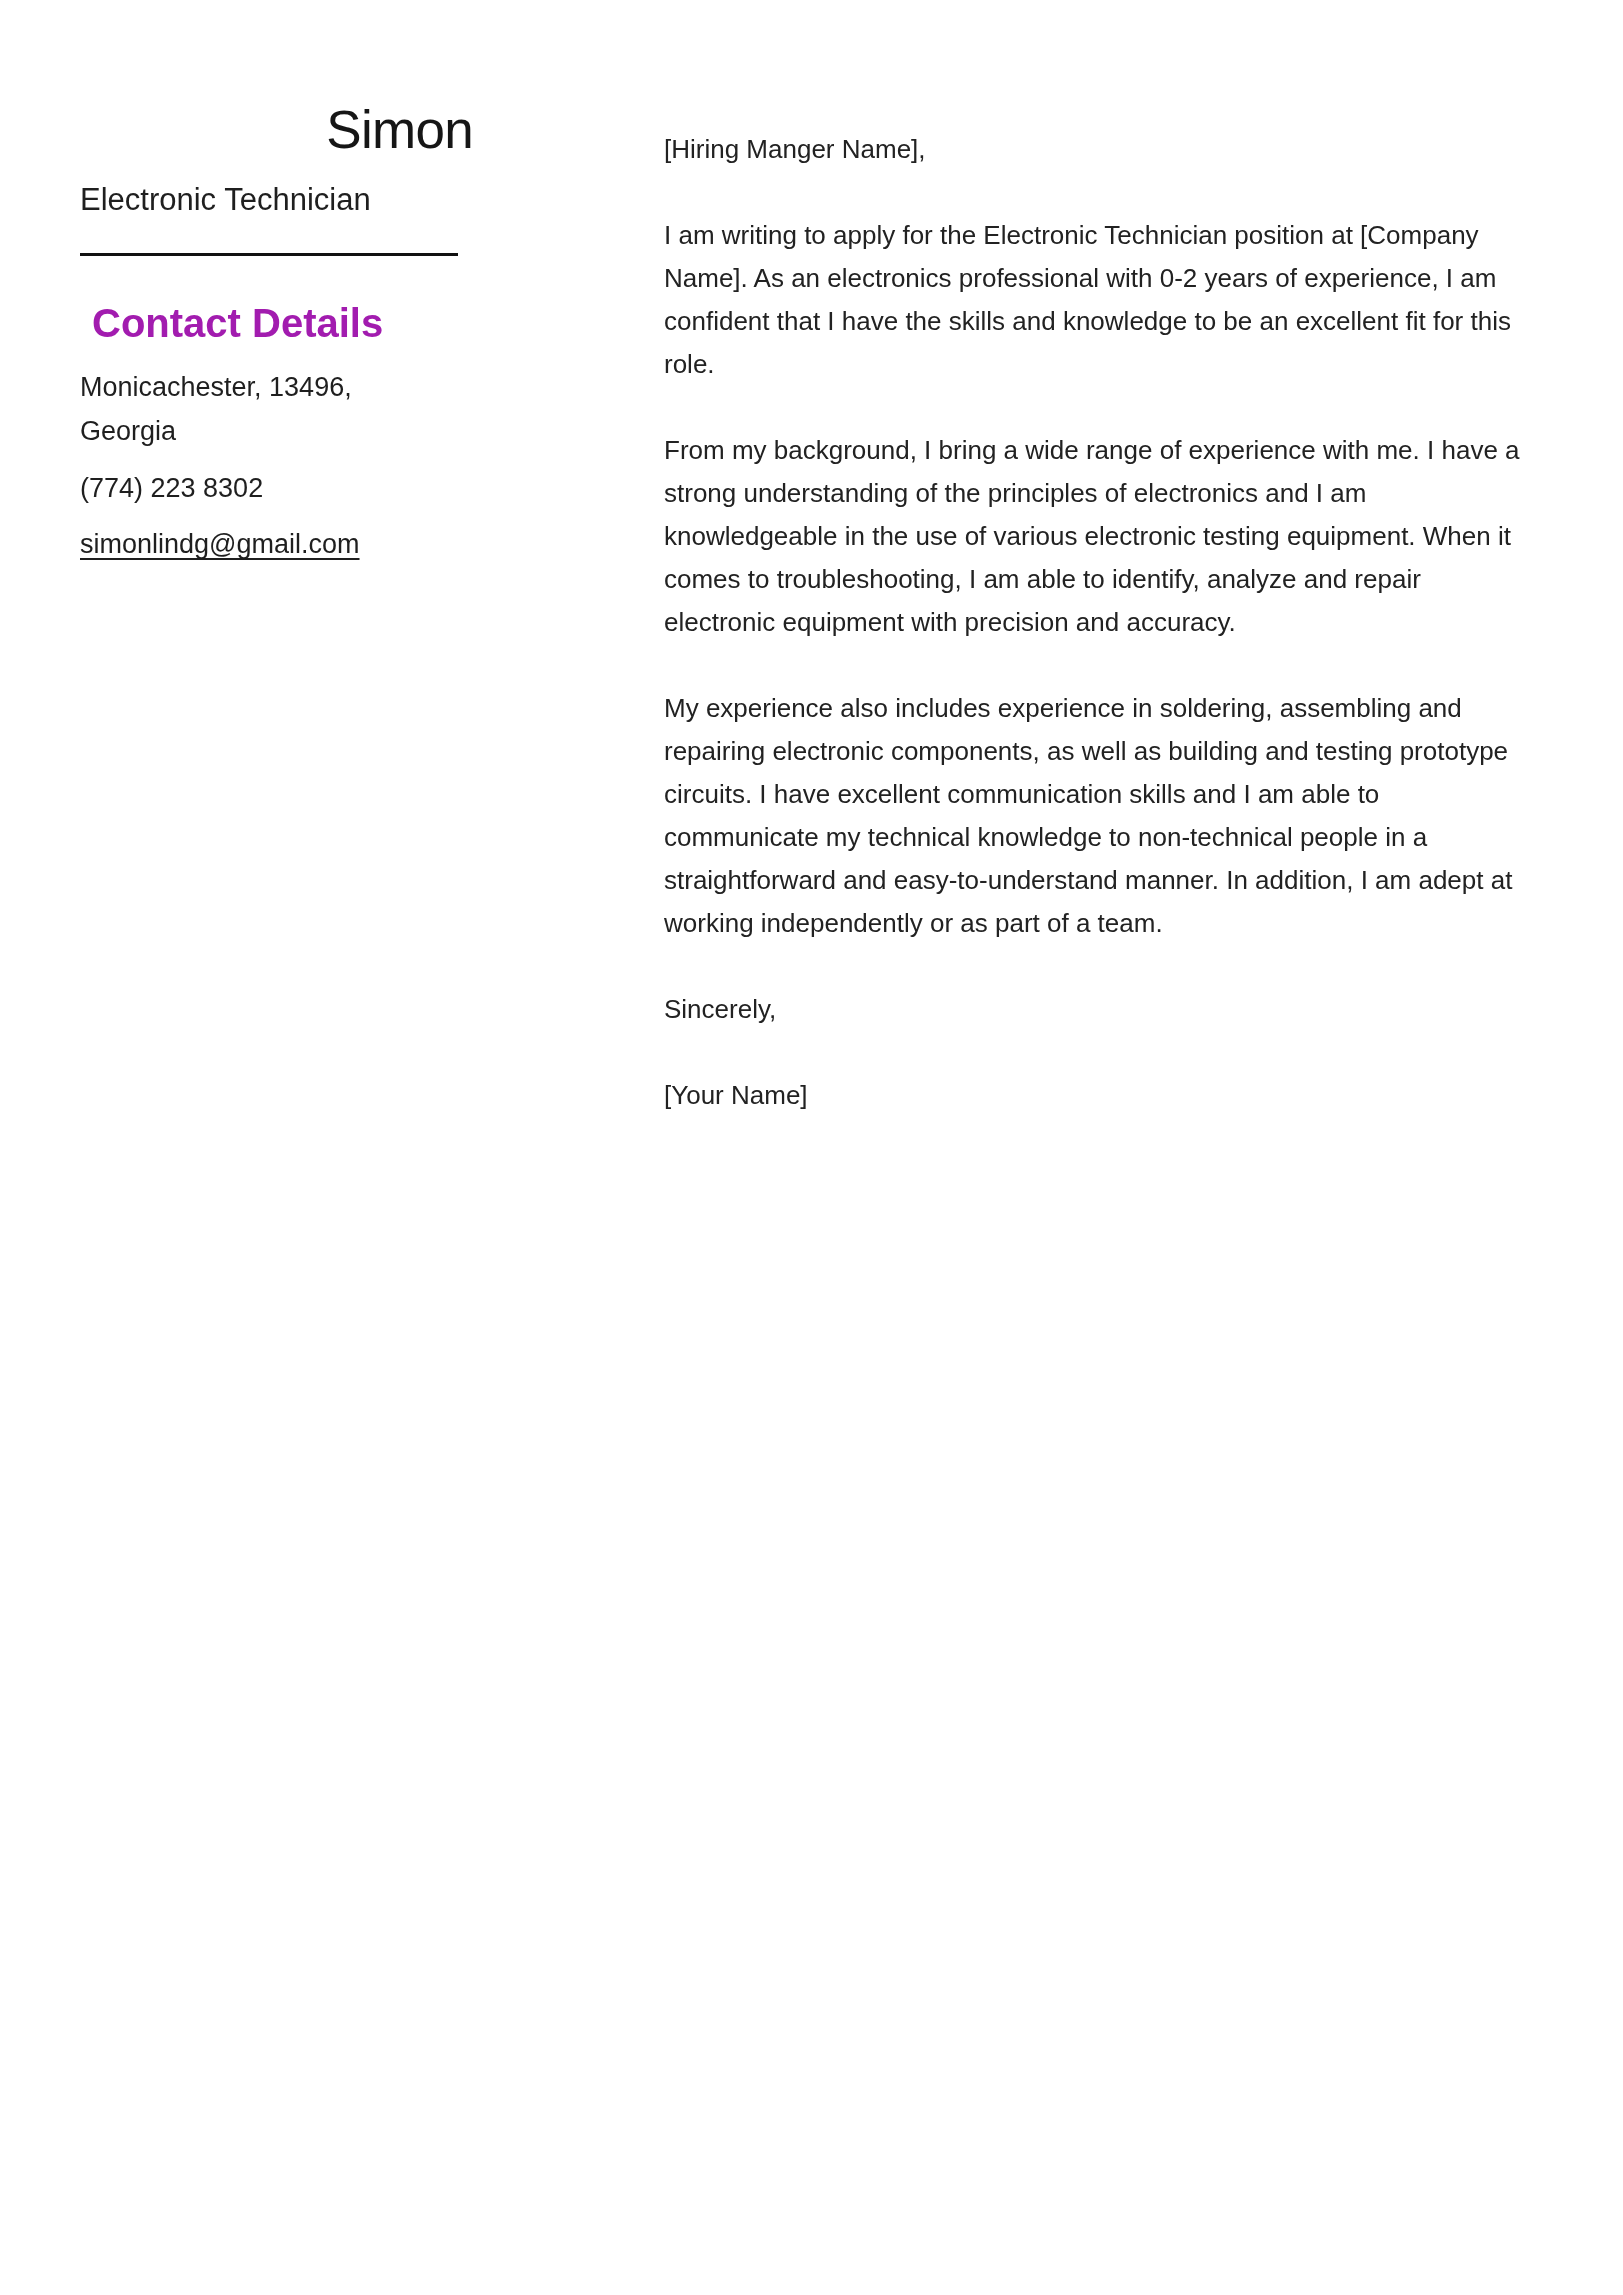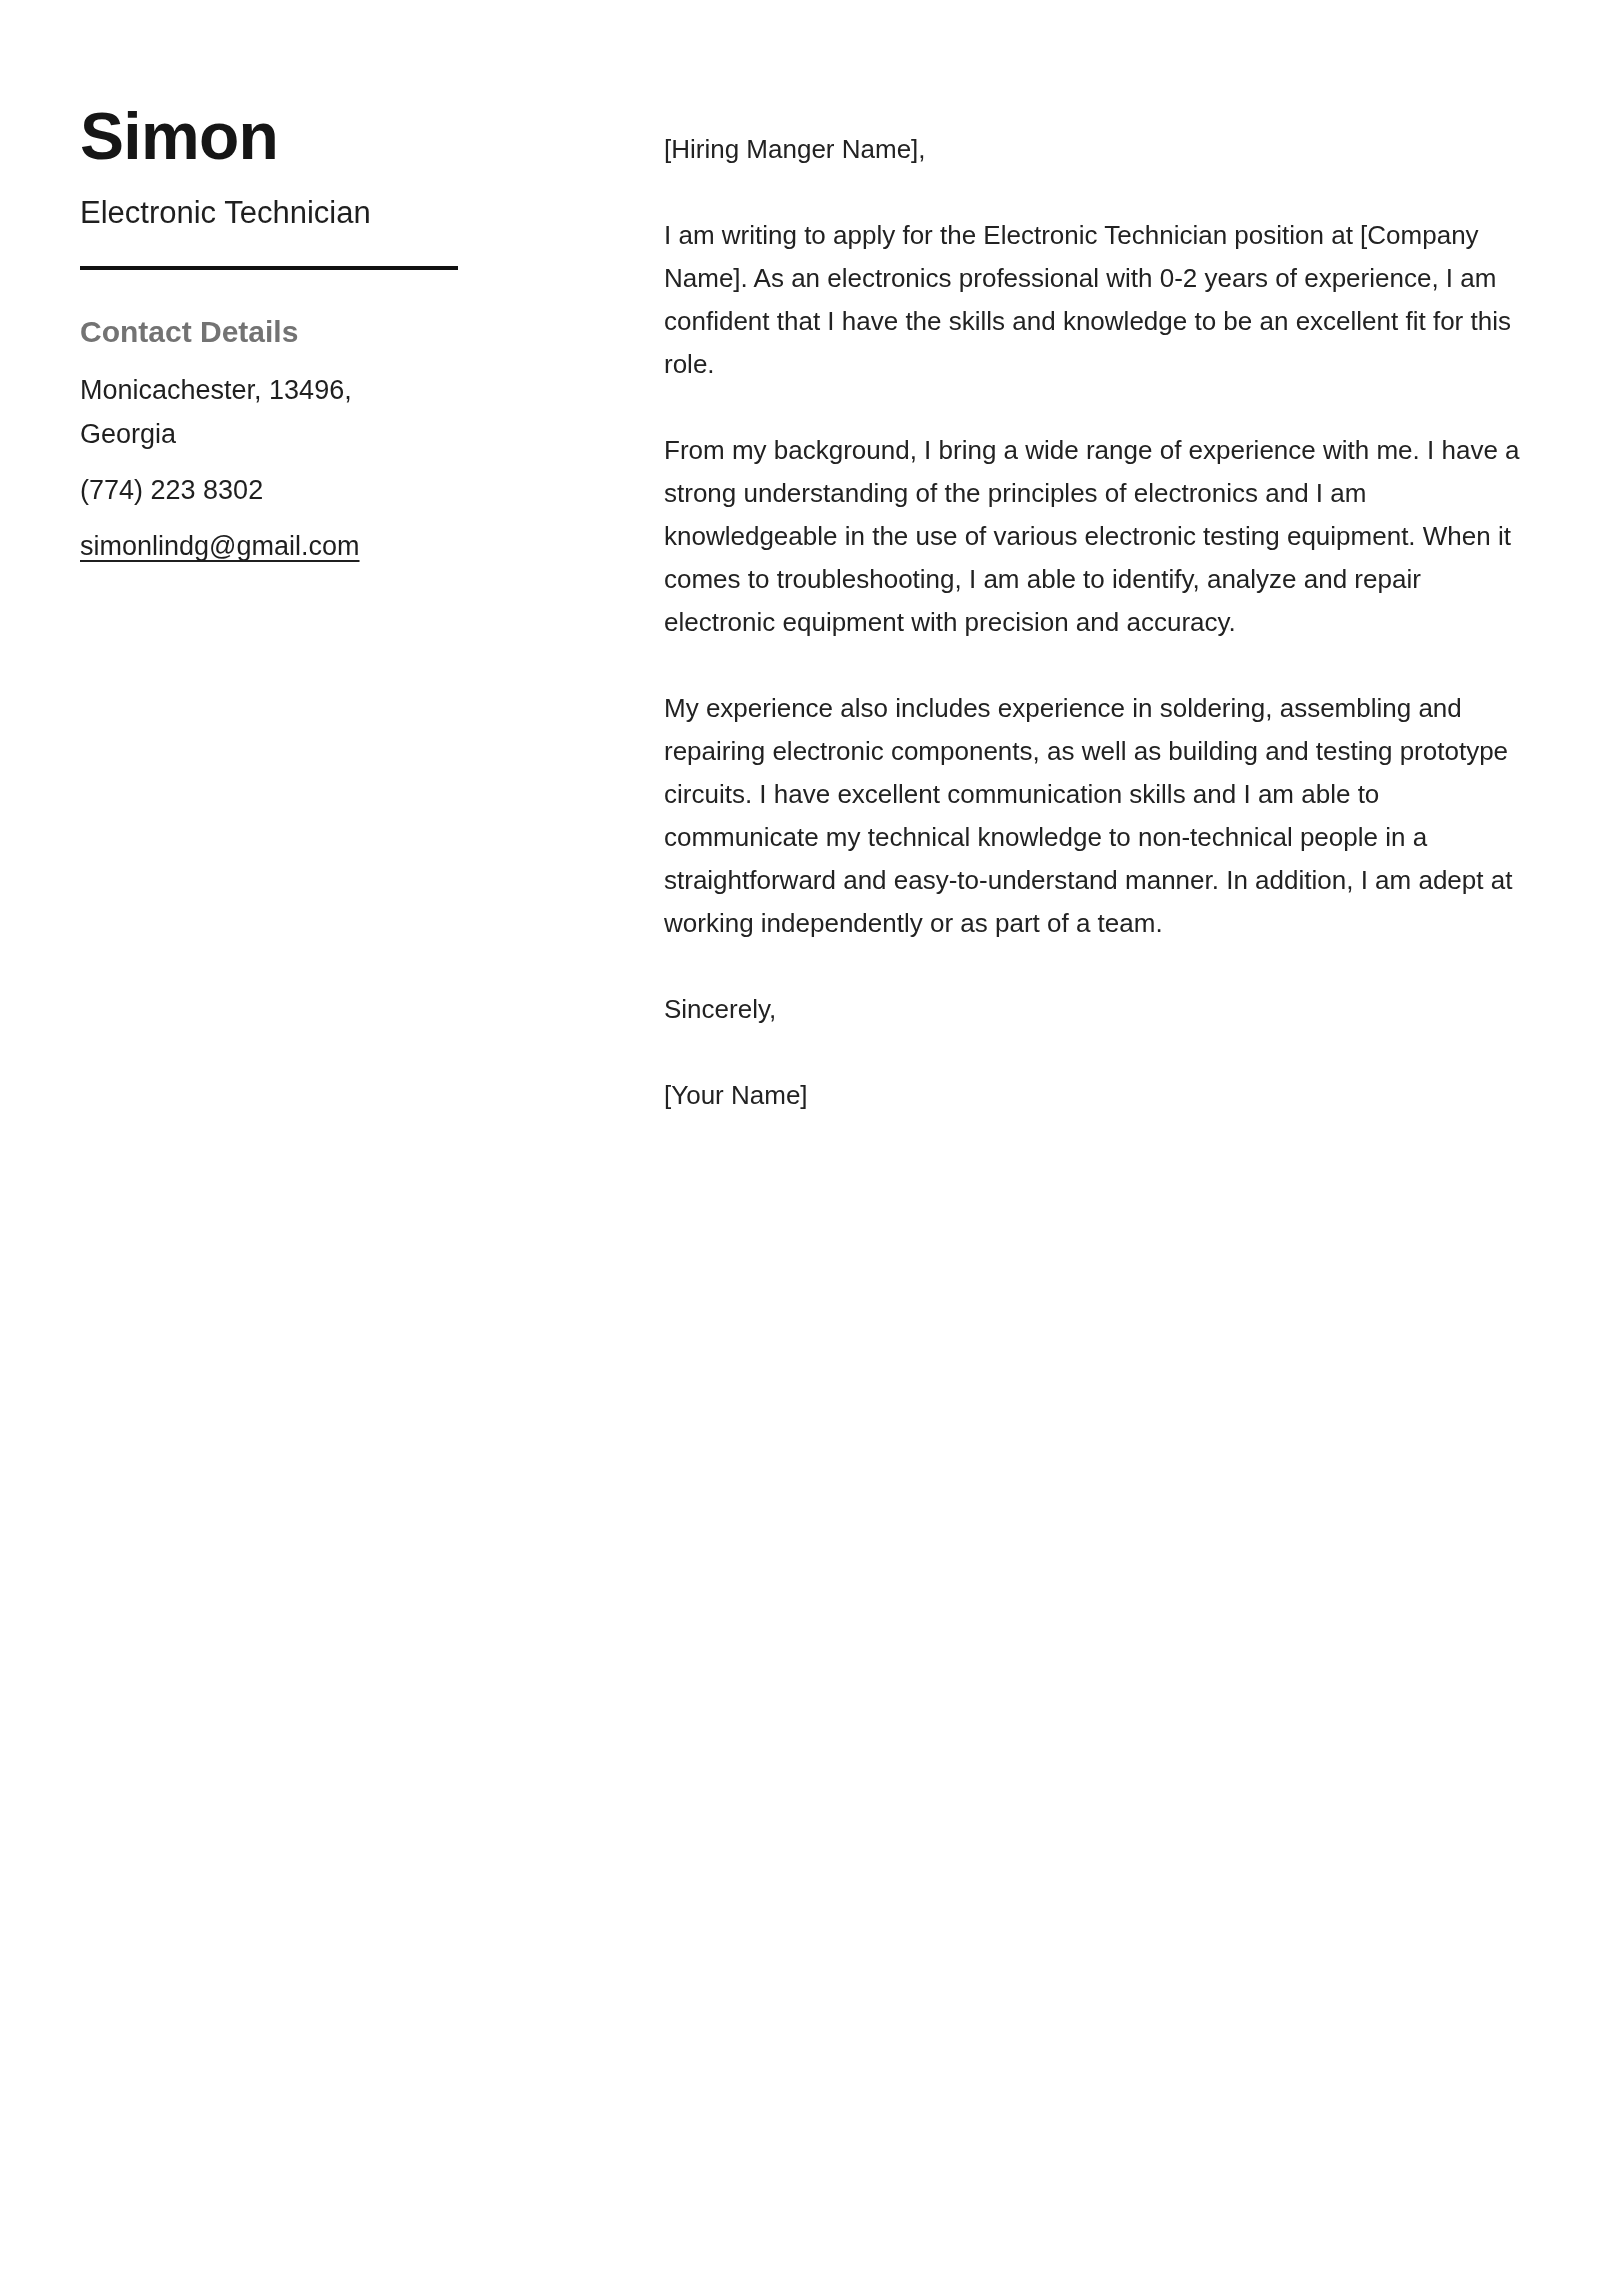--- a/index.html
+++ b/index.html
@@ -14,44 +14,46 @@
   }
 
   
   .sidebar {
     position: absolute;
     left: 80px;
     top: 103px;
     width: 393px;
   }
   .name {
-    font-size: 66px;
-    font-weight: 700;
+    font-size: 53px;
+    font-weight: 400;
     line-height: 1.02;
     letter-spacing: -0.7px;
     color: #161616;
+    text-align: right;
   }
   .name span { display: block; }
   .job-title {
     margin-top: 25px;
     font-size: 31px;
     font-weight: 400;
     color: #1f1f1f;
   }
   .divider {
     margin-top: 35px;
     width: 378px;
     height: 3.3px;
     background: #111111;
   }
   .contact-heading {
     margin-top: 45px;
-    font-size: 30px;
+    font-size: 40px;
     font-weight: 700;
-    color: #737373;
+    color: #a21caf;
+    margin-left: 12px;
   }
   .contact-list {
     margin-top: 19px;
     font-size: 27px;
     line-height: 44px;
     width: 354px;
   }
   .contact-item { margin-bottom: 12.4px; }
   .contact-item span { display: block; }
   .email-link {

